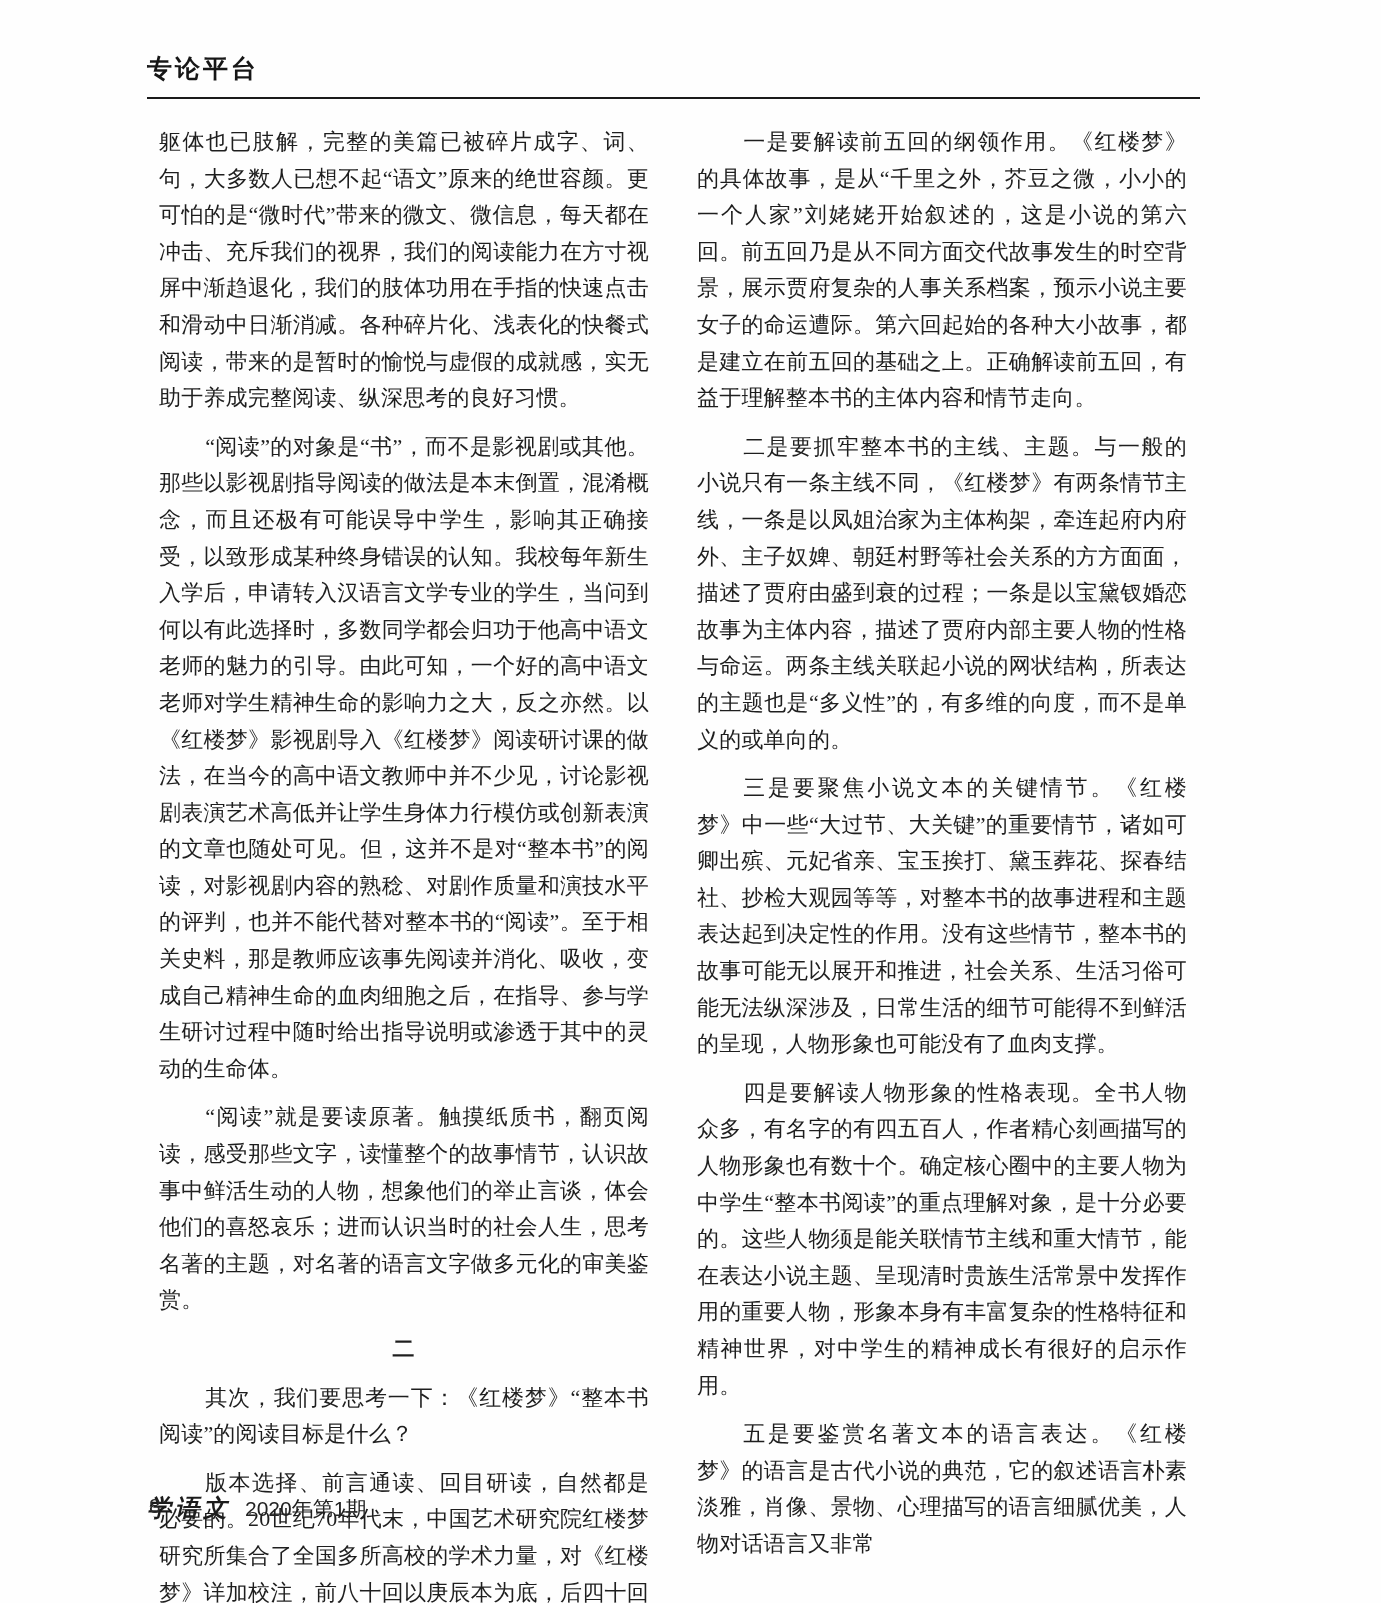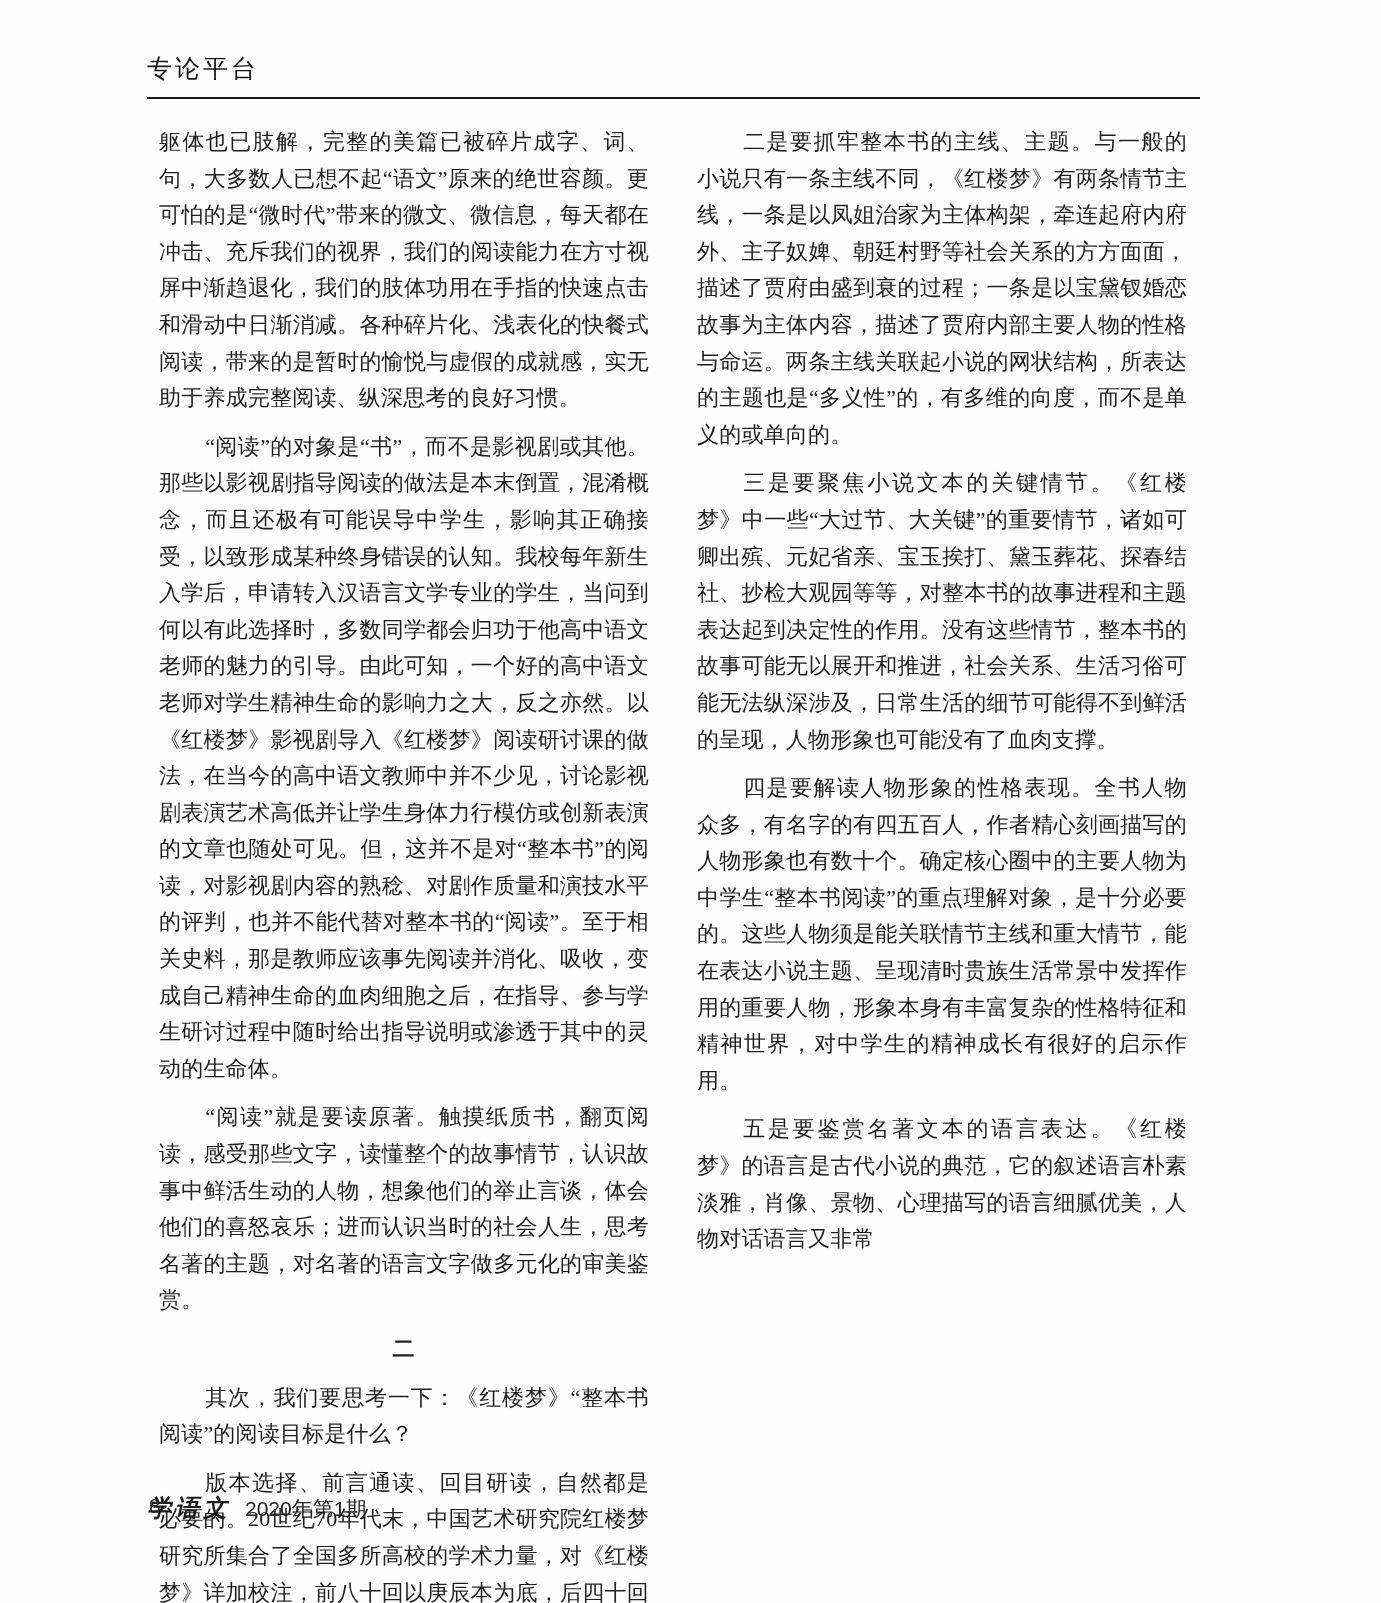--- a/index.html
+++ b/index.html
@@ -17,21 +17,21 @@
     color: #1e1e1e;
   }
   .header {
     position: absolute;
     left: 147px;
     top: 52px;
     width: 1053px;
   }
   .section-label {
     font-family: "Liberation Sans", "DejaVu Sans", sans-serif;
-    font-weight: 400;
+    font-weight: 700;
     font-size: 25px;
     letter-spacing: 3px;
     color: #161616;
   }
   .rule {
     position: absolute;
     left: 147px;
     top: 97px;
     width: 1053px;
     height: 2px;
@@ -118,20 +118,21 @@
   <div class="columns">
     <div class="col">
         <p class="para continuation">躯体也已肢解，完整的美篇已被碎片成字、词、句，大多数人已想不起“语文”原来的绝世容颜。更可怕的是“微时代”带来的微文、微信息，每天都在冲击、充斥我们的视界，我们的阅读能力在方寸视屏中渐趋退化，我们的肢体功用在手指的快速点击和滑动中日渐消减。各种碎片化、浅表化的快餐式阅读，带来的是暂时的愉悦与虚假的成就感，实无助于养成完整阅读、纵深思考的良好习惯。</p>
         <p class="para body">“阅读”的对象是“书”，而不是影视剧或其他。那些以影视剧指导阅读的做法是本末倒置，混淆概念，而且还极有可能误导中学生，影响其正确接受，以致形成某种终身错误的认知。我校每年新生入学后，申请转入汉语言文学专业的学生，当问到何以有此选择时，多数同学都会归功于他高中语文老师的魅力的引导。由此可知，一个好的高中语文老师对学生精神生命的影响力之大，反之亦然。以《红楼梦》影视剧导入《红楼梦》阅读研讨课的做法，在当今的高中语文教师中并不少见，讨论影视剧表演艺术高低并让学生身体力行模仿或创新表演的文章也随处可见。但，这并不是对“整本书”的阅读，对影视剧内容的熟稔、对剧作质量和演技水平的评判，也并不能代替对整本书的“阅读”。至于相关史料，那是教师应该事先阅读并消化、吸收，变成自己精神生命的血肉细胞之后，在指导、参与学生研讨过程中随时给出指导说明或渗透于其中的灵动的生命体。</p>
         <p class="para body">“阅读”就是要读原著。触摸纸质书，翻页阅读，感受那些文字，读懂整个的故事情节，认识故事中鲜活生动的人物，想象他们的举止言谈，体会他们的喜怒哀乐；进而认识当时的社会人生，思考名著的主题，对名著的语言文字做多元化的审美鉴赏。</p>
         <p class="para heading">二</p>
         <p class="para body">其次，我们要思考一下：《红楼梦》“整本书阅读”的阅读目标是什么？</p>
         <p class="para body">版本选择、前言通读、回目研读，自然都是必要的。20世纪70年代末，中国艺术研究院红楼梦研究所集合了全国多所高校的学术力量，对《红楼梦》详加校注，前八十回以庚辰本为底，后四十回以程乙本为据，交由人民文学出版社出版。2006年出到第三版，书上明确标注前八十回曹雪芹著，后四十回无名氏续，程伟元、高鹗整理。这是校注成果最为丰富的一个版本，也是多数红学研究者习用的本子。通读前言有助于了解名著创作的时代背景、作家生平和作品内容，研读回目可以</p>
       </div>
     <div class="col">
+        <p class="para body">一是要解读前五回的纲领作用。《红楼梦》的具体故事，是从“千里之外，芥豆之微，小小的一个人家”刘姥姥开始叙述的，这是小说的第六回。前五回乃是从不同方面交代故事发生的时空背景，展示贾府复杂的人事关系档案，预示小说主要女子的命运遭际。第六回起始的各种大小故事，都是建立在前五回的基础之上。正确解读前五回，有益于理解整本书的主体内容和情节走向。</p>
         <p class="para body">二是要抓牢整本书的主线、主题。与一般的小说只有一条主线不同，《红楼梦》有两条情节主线，一条是以凤姐治家为主体构架，牵连起府内府外、主子奴婢、朝廷村野等社会关系的方方面面，描述了贾府由盛到衰的过程；一条是以宝黛钗婚恋故事为主体内容，描述了贾府内部主要人物的性格与命运。两条主线关联起小说的网状结构，所表达的主题也是“多义性”的，有多维的向度，而不是单义的或单向的。</p>
         <p class="para body">三是要聚焦小说文本的关键情节。《红楼梦》中一些“大过节、大关键”的重要情节，诸如可卿出殡、元妃省亲、宝玉挨打、黛玉葬花、探春结社、抄检大观园等等，对整本书的故事进程和主题表达起到决定性的作用。没有这些情节，整本书的故事可能无以展开和推进，社会关系、生活习俗可能无法纵深涉及，日常生活的细节可能得不到鲜活的呈现，人物形象也可能没有了血肉支撑。</p>
         <p class="para body">四是要解读人物形象的性格表现。全书人物众多，有名字的有四五百人，作者精心刻画描写的人物形象也有数十个。确定核心圈中的主要人物为中学生“整本书阅读”的重点理解对象，是十分必要的。这些人物须是能关联情节主线和重大情节，能在表达小说主题、呈现清时贵族生活常景中发挥作用的重要人物，形象本身有丰富复杂的性格特征和精神世界，对中学生的精神成长有很好的启示作用。</p>
         <p class="para body">五是要鉴赏名著文本的语言表达。《红楼梦》的语言是古代小说的典范，它的叙述语言朴素淡雅，肖像、景物、心理描写的语言细腻优美，人物对话语言又非常</p>
       </div>
   </div>
 
   <div class="footer">
     <div class="journal">
       <span class="journal-name">学语文</span><span class="issue">2020年第1期</span>

